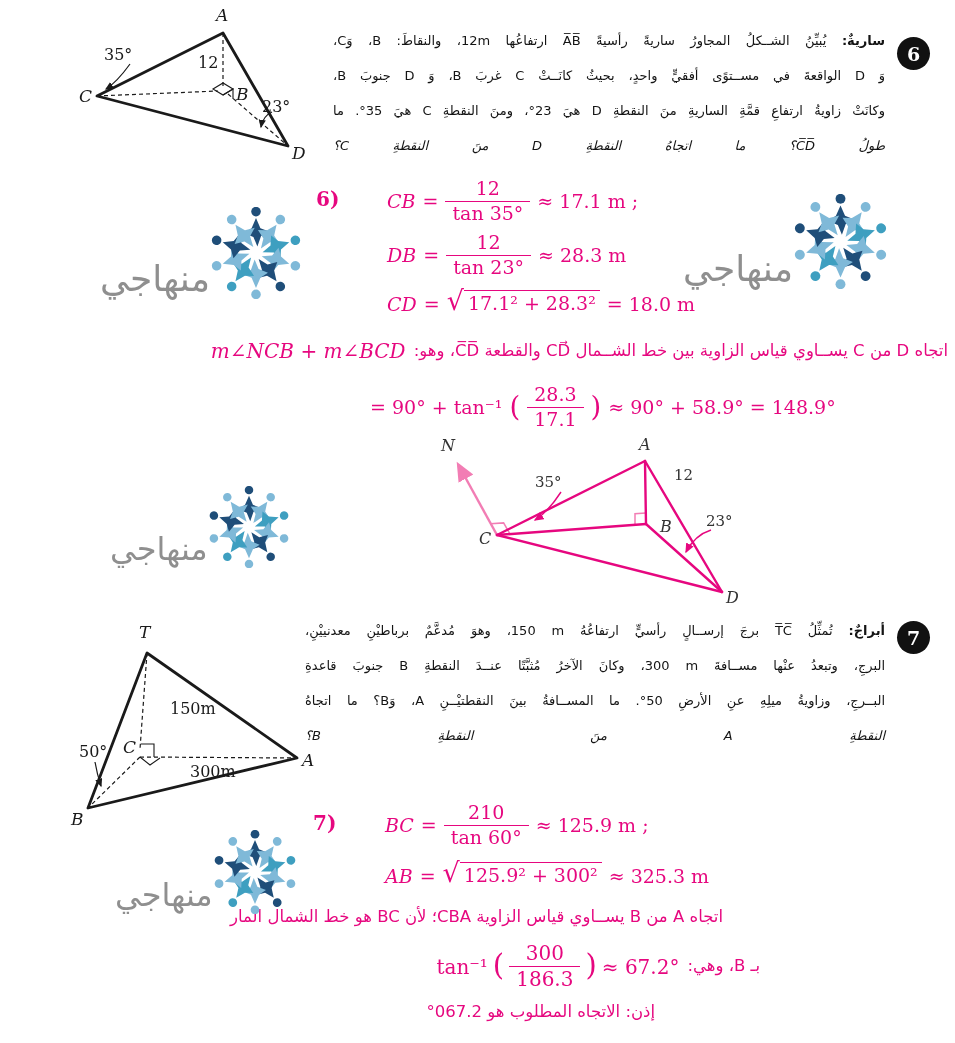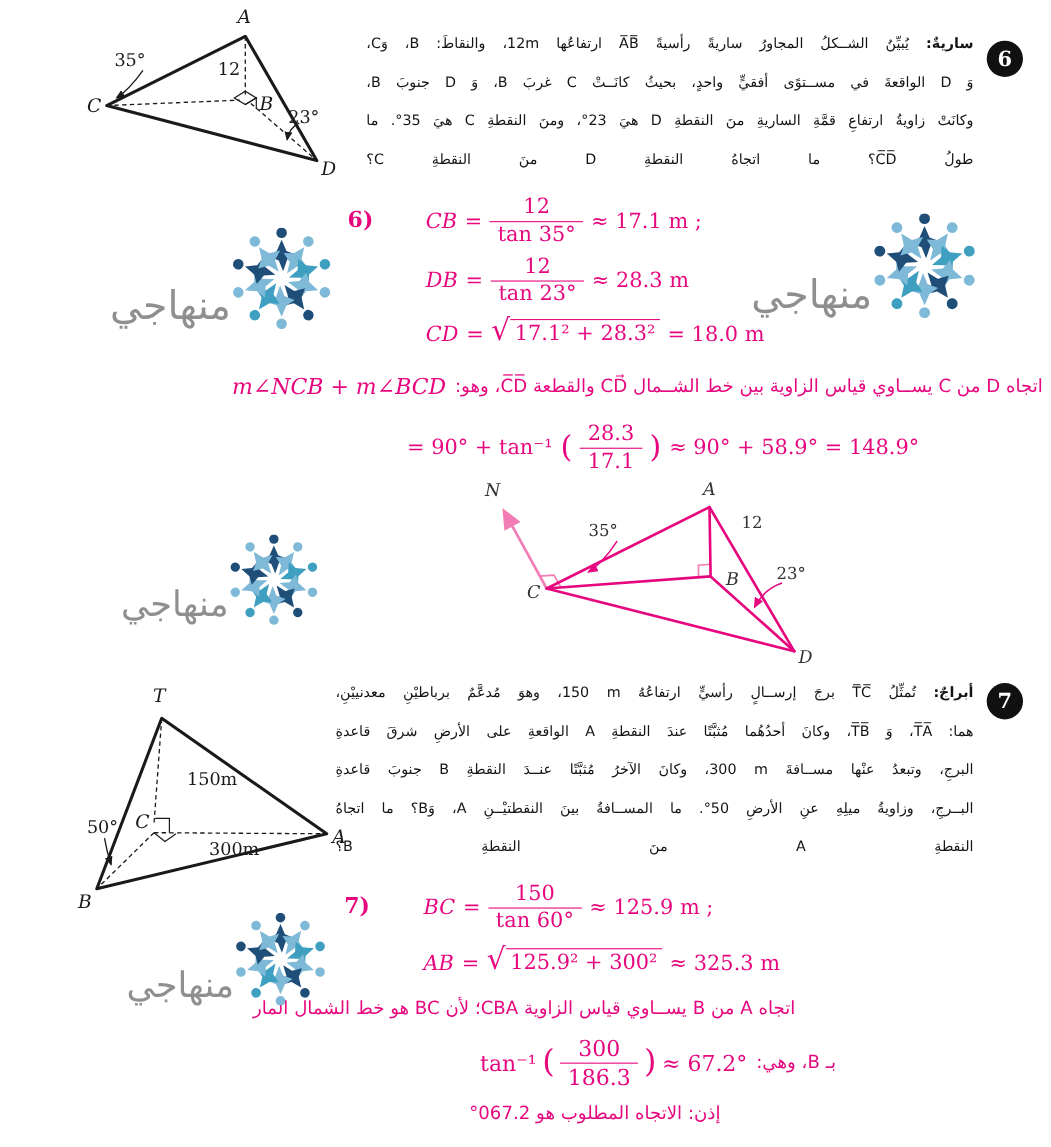--- a/index.html
+++ b/index.html
@@ -1,21 +1,21 @@
 <!DOCTYPE html>
 <html lang="ar"><head>
 <meta charset="utf-8">
 <style>
   html,body{margin:0;padding:0;background:#fff;}
   .page{position:relative;width:955px;height:1043px;background:#ffffff;overflow:hidden;
         font-family:"DejaVu Sans",sans-serif;color:#1a1a1a;}
   
   .prob-text{position:absolute;direction:rtl;font-size:13px;line-height:35px;color:#141414;}
   .pline{text-align:justify;text-align-last:justify;white-space:normal;}
-  .pline-end{}
+  .pline-end{font-style:italic;}
   .lead{font-weight:bold;}
   
   .badge{position:absolute;width:33px;height:33px;border-radius:50%;background:#111;color:#fff;
          display:flex;align-items:center;justify-content:center;
          font-family:"DejaVu Serif",serif;font-weight:bold;font-size:19px;}
   
   .sol-label{position:absolute;color:#E6077F;font-family:"DejaVu Serif",serif;
              font-weight:bold;font-size:20px;}
   .eqrow{position:absolute;display:flex;align-items:center;gap:7px;color:#E6077F;
          font-family:"DejaVu Serif",serif;font-size:19px;white-space:nowrap;}
@@ -183,32 +183,31 @@
     <text class="lbl" x="297" y="150">A</text>
     <text class="lbl" x="118" y="137">C</text>
     <text class="lbl-up" x="165" y="98">150m</text>
     <text class="lbl-up" x="74" y="141">50°</text>
     <text class="lbl-up" x="185" y="161">300m</text>
   </svg>
 
   <div class="badge" style="left:897px;top:621px">7</div>
   <div class="prob-text" style="left:305px;top:613px;width:580px">
     <div class="pline"><span class="lead">أبراجٌ:</span> <span>تُمثِّلُ T̅C̅ برجَ إرســالٍ رأسيٍّ ارتفاعُهُ ‎150 m‎، وهوَ مُدعَّمٌ برباطيْنِ معدنييْنِ،</span></div>
-    <div class="pline">هما: T̅A̅، وَ T̅B̅، وكانَ أحدُهُما مُثبَّتًا عندَ النقطةِ A الواقعةِ على الأرضِ شرقَ قاعدةِ</div>
     <div class="pline">البرجِ، وتبعدُ عنْها مســافةَ ‎300 m‎، وكانَ الآخرُ مُثبَّتًا عنــدَ النقطةِ B جنوبَ قاعدةِ</div>
     <div class="pline">البــرجِ، وزاويةُ ميلِهِ عنِ الأرضِ 50°. ما المســافةُ بينَ النقطتيْــنِ A، وَB؟ ما اتجاهُ</div>
     <div class="pline pline-end">النقطةِ A منَ النقطةِ B؟</div>
   </div>
 
   <div class="sol-label" style="left:313px;top:811px">7)</div>
   <div class="eqrow" style="left:385px;top:802px">
     <span class="it">BC</span>
       <span>=</span>
     <span class="frac">
-        <span class="num">150</span>
+        <span class="num">210</span>
         <span class="den">tan 60°</span>
       </span>
     <span>≈ 125.9 m ;</span>
   </div>
   <div class="eqrow" style="left:385px;top:862px">
     <span class="it">AB</span>
       <span>=</span>
     <span class="sqrt">
         <span class="sign">√</span>
         <span class="body">125.9² + 300²</span>

